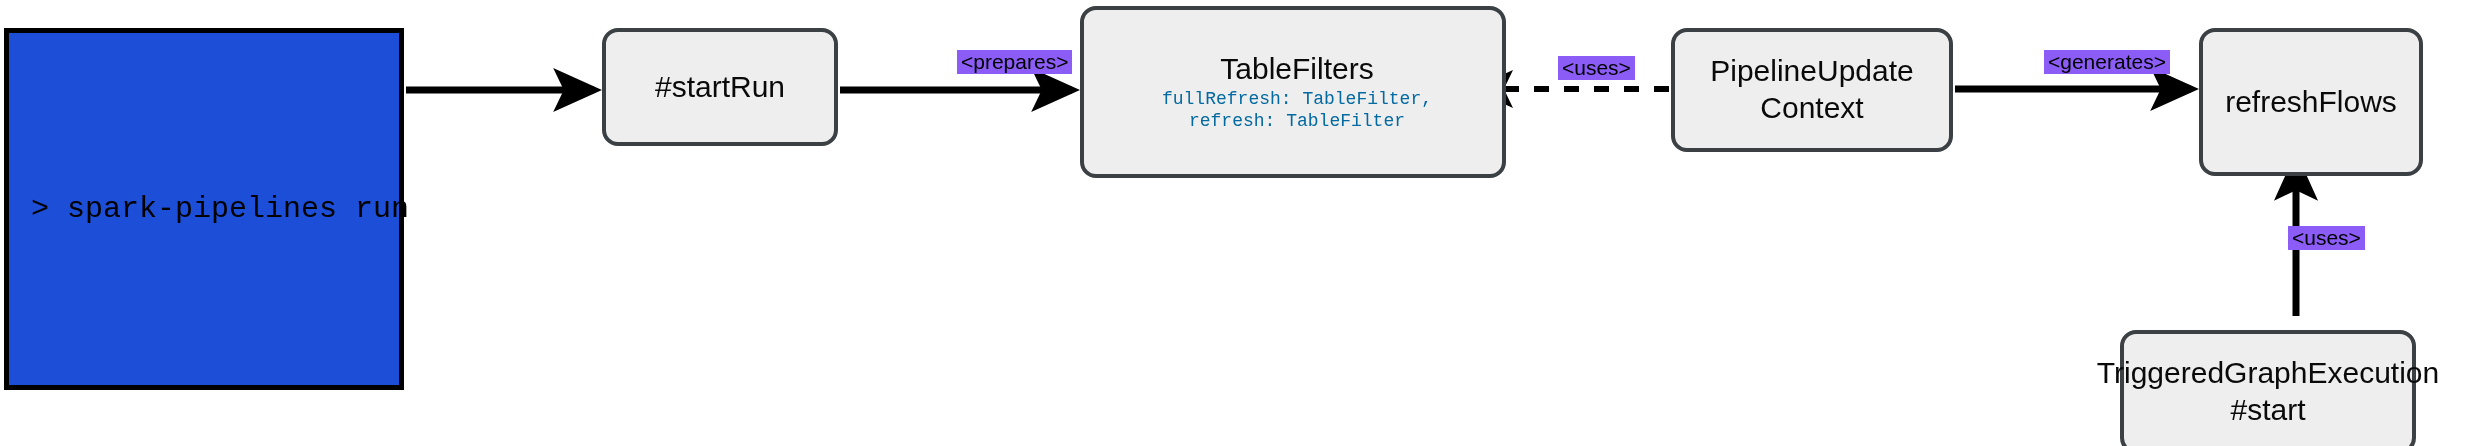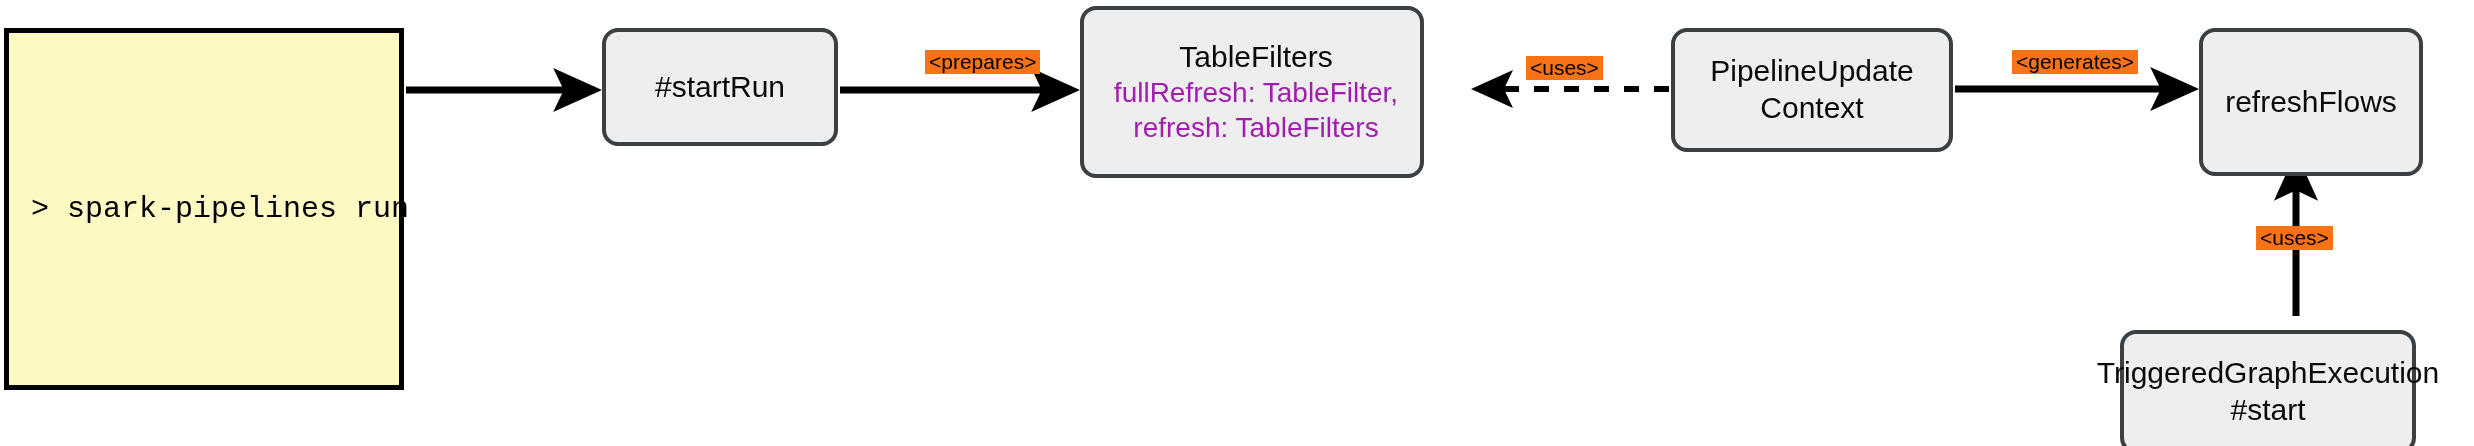--- a/index.html
+++ b/index.html
@@ -33,59 +33,60 @@
     justify-content: center;
     text-align: center;
     z-index: 5;
   }
   .node-rounded {
     background: #eeeeee;
     border: 4px solid #3b4045;
     border-radius: 16px;
   }
   .node-square {
-    background: #fef9c3;
+    background: #1d4ed8;
     border: 5px solid #000000;
     border-radius: 0;
   }
   .node-title {
     font-family: "Liberation Sans", sans-serif;
     font-size: 30px;
     line-height: 1.22;
     color: #0a0a0a;
     white-space: nowrap;
   }
   .node-mono {
-    font-family: Liberation Sans, sans-serif;
-    font-size: 28px;
+    font-family: Liberation Mono, monospace;
+    font-size: 18px;
     line-height: 1.25;
-    color: #a21caf;
+    color: #0369a1;
     white-space: pre;
   }
   .term-text {
     font-family: "Liberation Mono", "DejaVu Sans Mono", monospace;
     font-size: 30px;
     color: #000000;
     white-space: pre;
   }
   .edge-label {
     position: absolute;
     font-family: "Liberation Sans", sans-serif;
     font-size: 21px;
     color: #000000;
     white-space: nowrap;
-    background: #f97316;
+    background: #8b5cf6;
     padding: 0 4px;
     z-index: 6;
+    margin-left: 32px;
   }
 
   
   #node-cli      { left: 4px;    top: 28px;  width: 400px; height: 362px; align-items: flex-start; padding-left: 22px; }
   #node-handler  { left: 602px;  top: 28px;  width: 236px; height: 118px; }
-  #node-filters  { left: 1080px; top: 6px;   width: 344px; height: 172px; padding-left: 8px; }
+  #node-filters  { left: 1080px; top: 6px;   width: 426px; height: 172px; padding-left: 8px; }
   #node-context  { left: 1671px; top: 28px;  width: 282px; height: 124px; align-items: center; }
   #node-refresh  { left: 2199px; top: 28px;  width: 224px; height: 148px; }
   #node-trigger  { left: 2120px; top: 330px; width: 296px; height: 124px; }
 
   #label-prepares  { left: 925px;  top: 50px; }
   #label-uses-ctx  { left: 1526px; top: 56px; }
   #label-generates { left: 2012px; top: 50px; text-align: right; }
 </style>
 </head>
 <body>
@@ -124,21 +125,21 @@
     <span class="term-text">&gt; spark-pipelines run</span>
   </div>
 
   <div class="node node-rounded" id="node-handler">
     <span class="node-title">#startRun</span>
   </div>
 
   <div class="node node-rounded" id="node-filters">
     <span class="node-title">TableFilters</span>
     <span class="node-mono">fullRefresh: TableFilter,</span>
-    <span class="node-mono">refresh: TableFilters</span>
+    <span class="node-mono">refresh: TableFilter</span>
   </div>
 
   <div class="node node-rounded" id="node-context">
     <span class="node-title">PipelineUpdate</span>
     <span class="node-title">Context</span>
   </div>
 
   <div class="node node-rounded" id="node-refresh">
     <span class="node-title">refreshFlows</span>
   </div>

